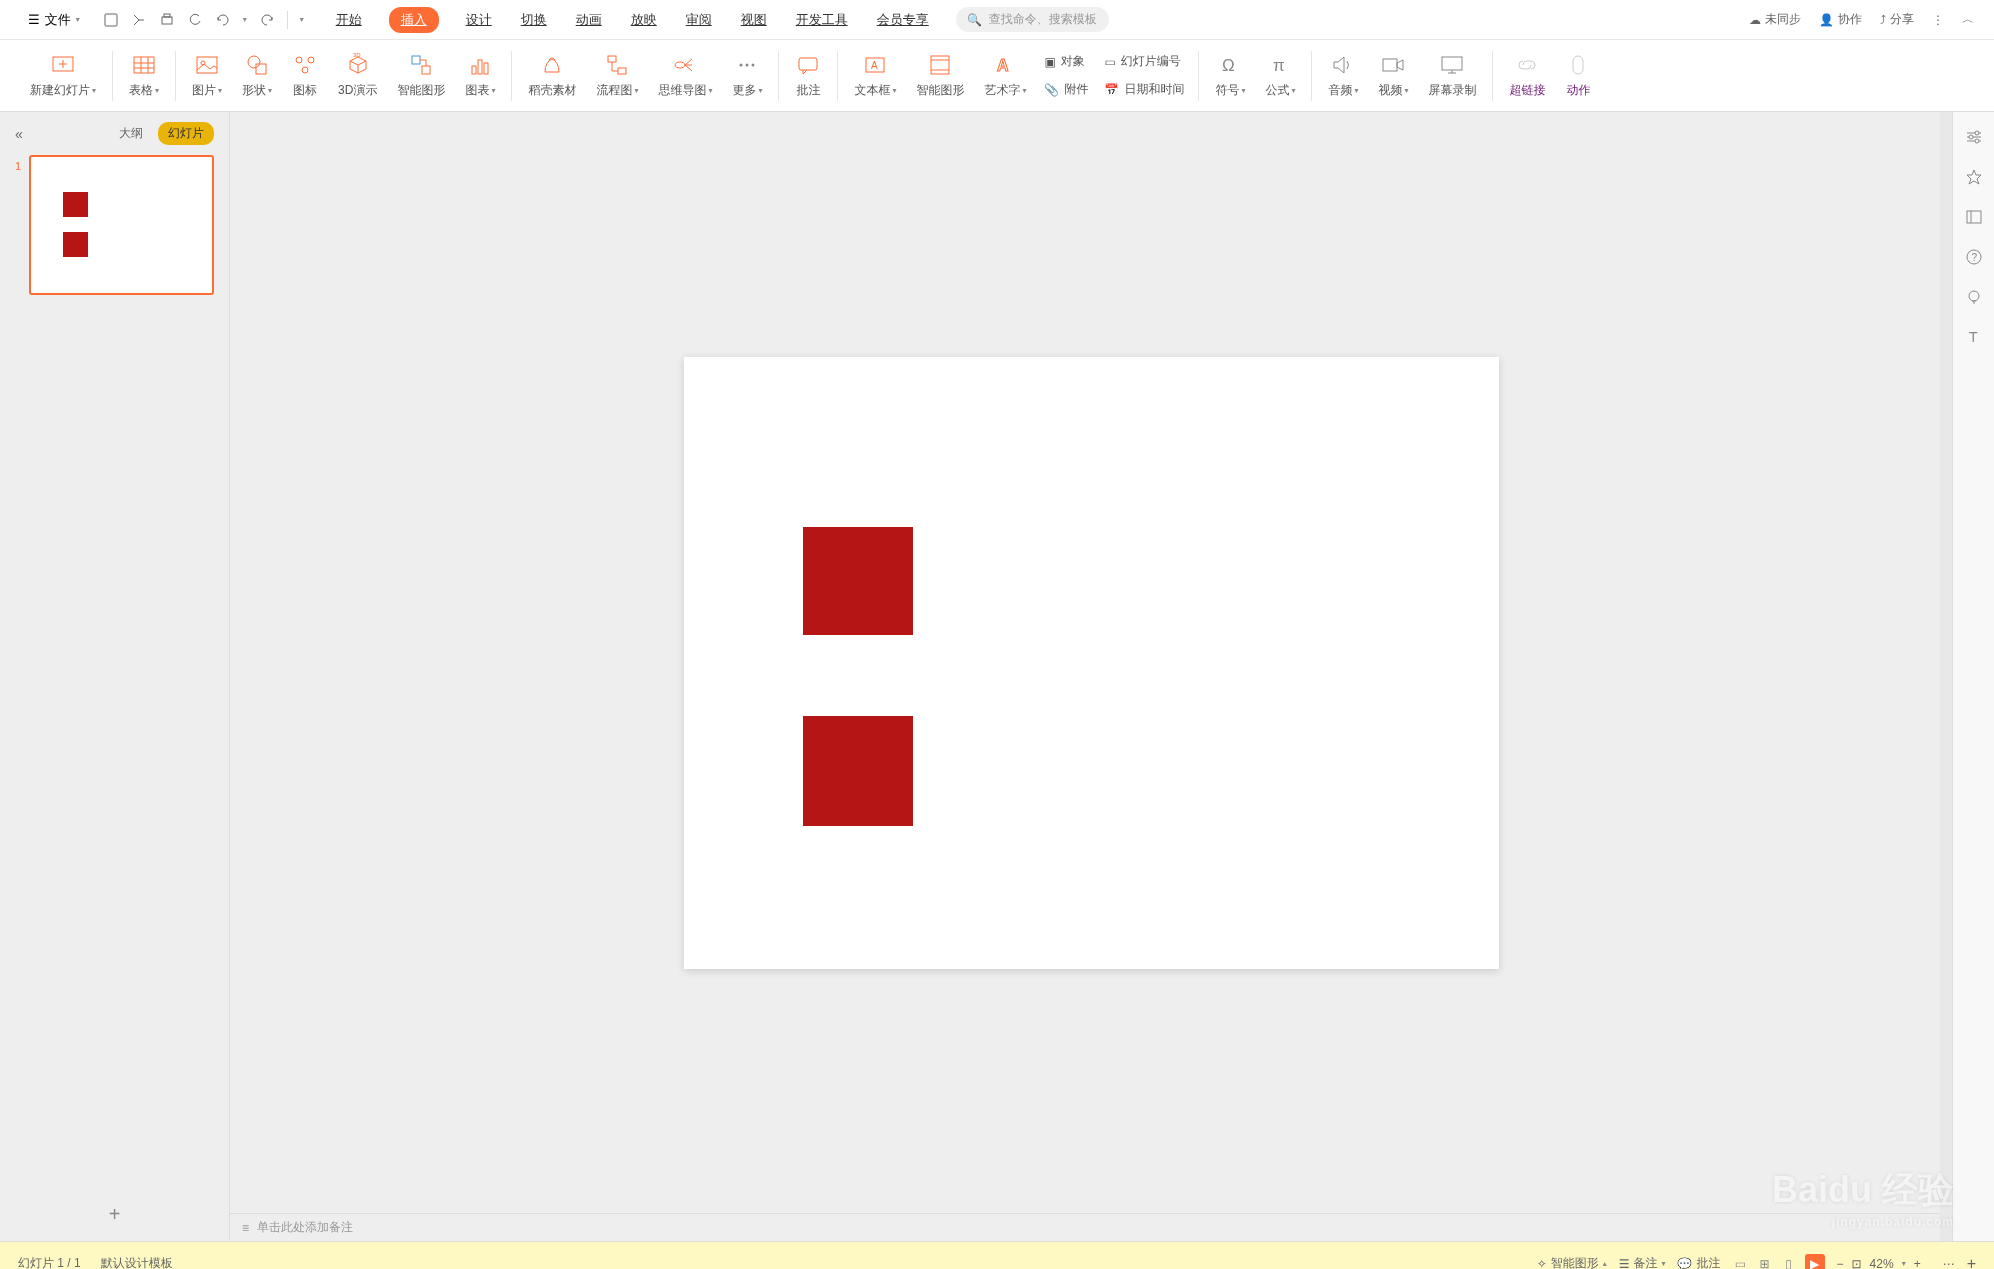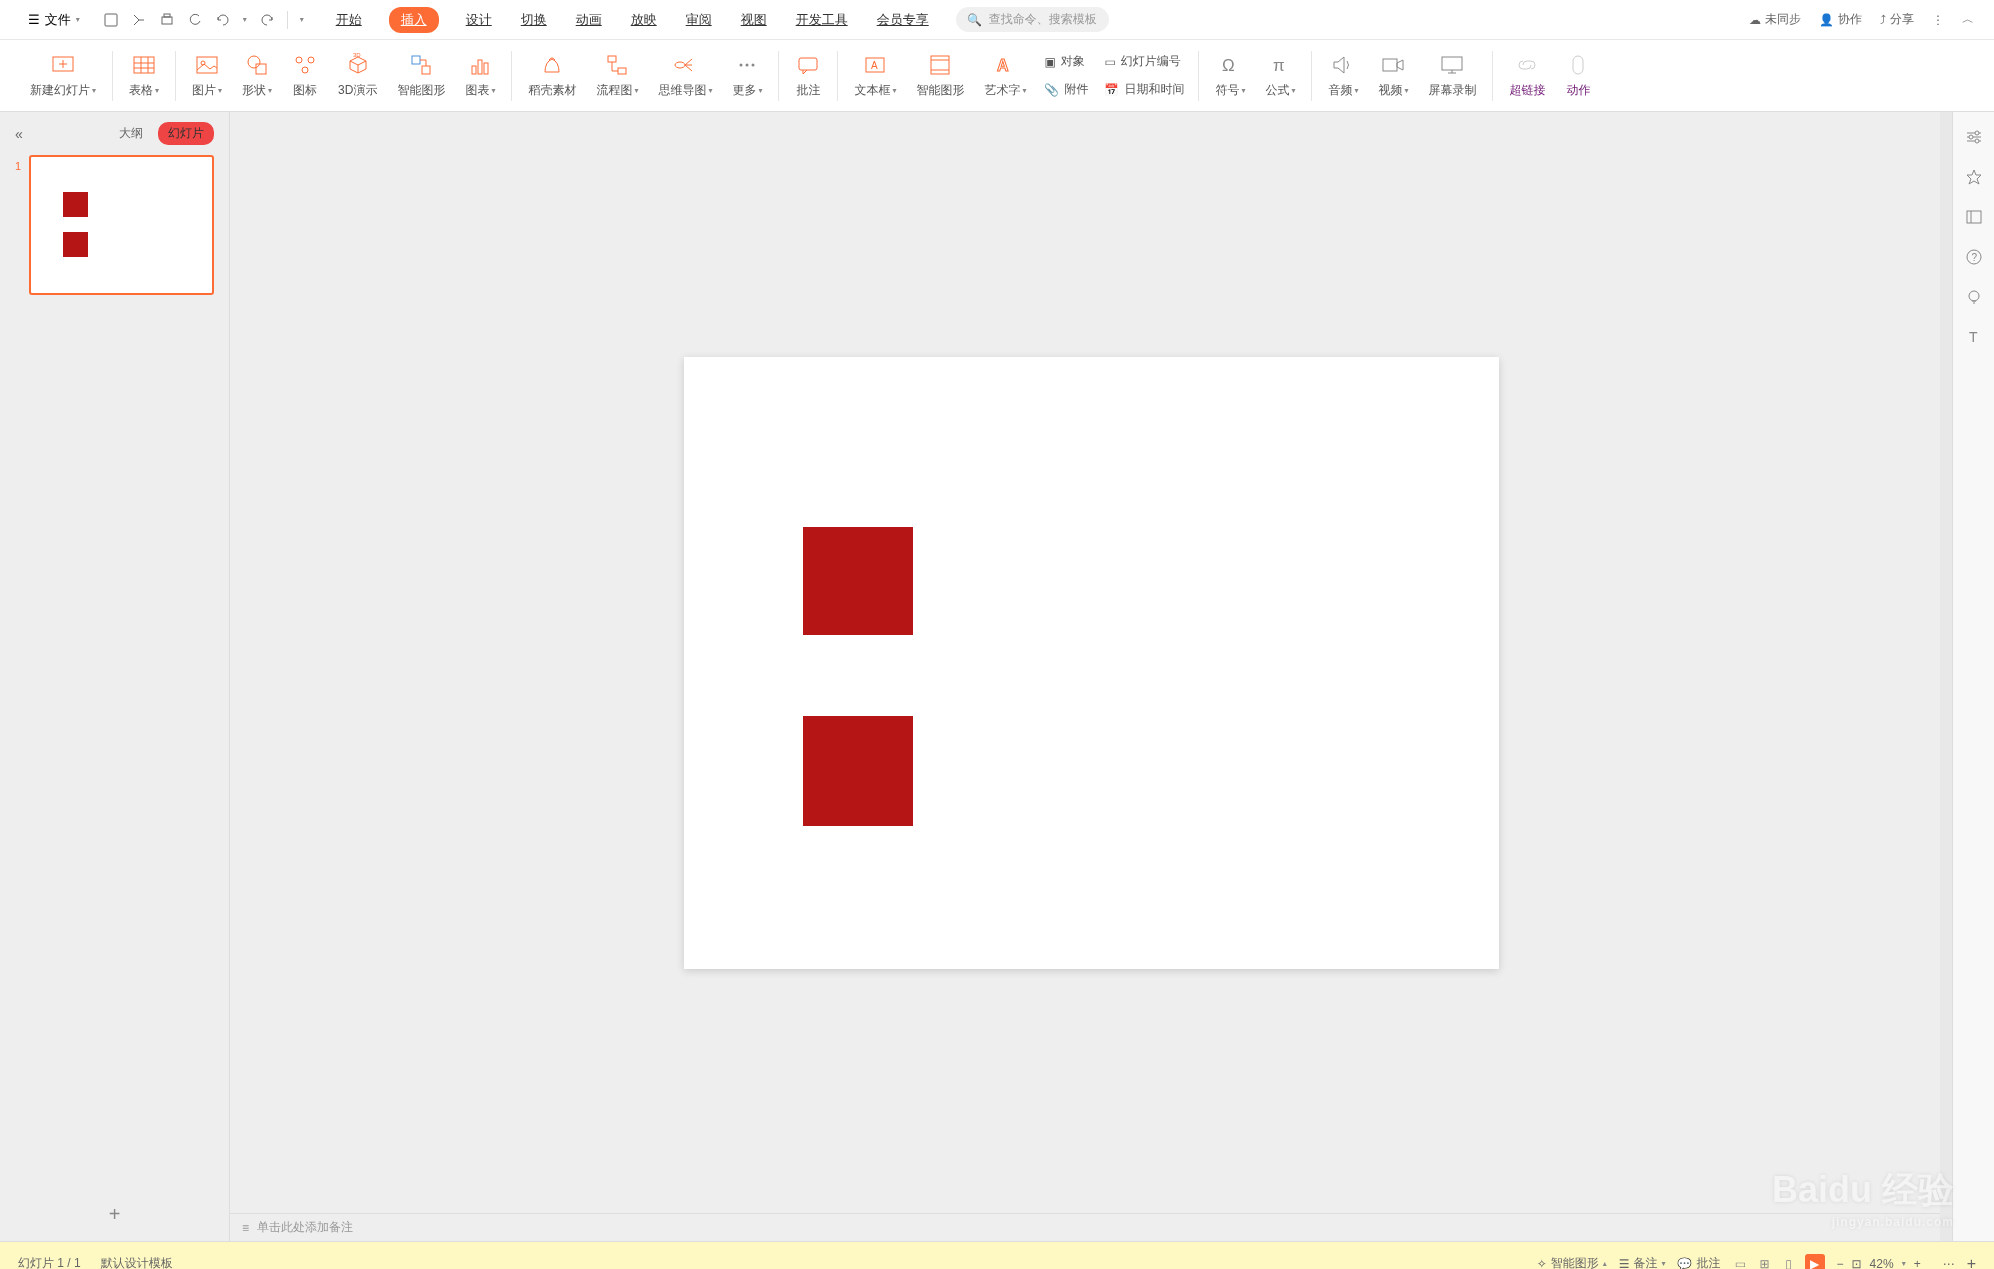--- a/index.html
+++ b/index.html
@@ -32,21 +32,21 @@
     .disabled { color: #701a75; }
     
     
     .main { display: flex; height: calc(100vh - 140px); }
     
     
     .slide-panel { width: 230px; background: #eeeeee; border-right: 1px solid #ddd; display: flex; flex-direction: column; }
     .slide-panel-header { display: flex; align-items: center; gap: 15px; padding: 10px 15px; font-size: 12px; }
     .collapse-icon { font-size: 14px; cursor: pointer; color: #666; }
     .panel-tab { cursor: pointer; color: #666; }
-    .panel-tab.active { background: #ef4444; padding: 3px 10px; border-radius: 10px; color: #333; }
+    .panel-tab.active { background: #eab308; padding: 3px 10px; border-radius: 10px; color: #333; }
     .slide-thumbs { flex: 1; padding: 0 15px; overflow-y: auto; }
     .slide-thumb-item { display: flex; gap: 8px; margin-bottom: 10px; }
     .slide-num { font-size: 11px; color: #fd6c35; padding-top: 5px; }
     .slide-thumb { width: 185px; height: 140px; background: #fff; border: 2px solid #fd6c35; border-radius: 3px; position: relative; }
     .thumb-shape1 { position: absolute; left: 32px; top: 35px; width: 25px; height: 25px; background: #b51515; }
     .thumb-shape2 { position: absolute; left: 32px; top: 75px; width: 25px; height: 25px; background: #b51515; }
     .add-slide-btn { text-align: center; padding: 15px; font-size: 20px; color: #888; cursor: pointer; }
     
     
     .canvas-area { flex: 1; background: #eeeeee; display: flex; flex-direction: column; position: relative; }

